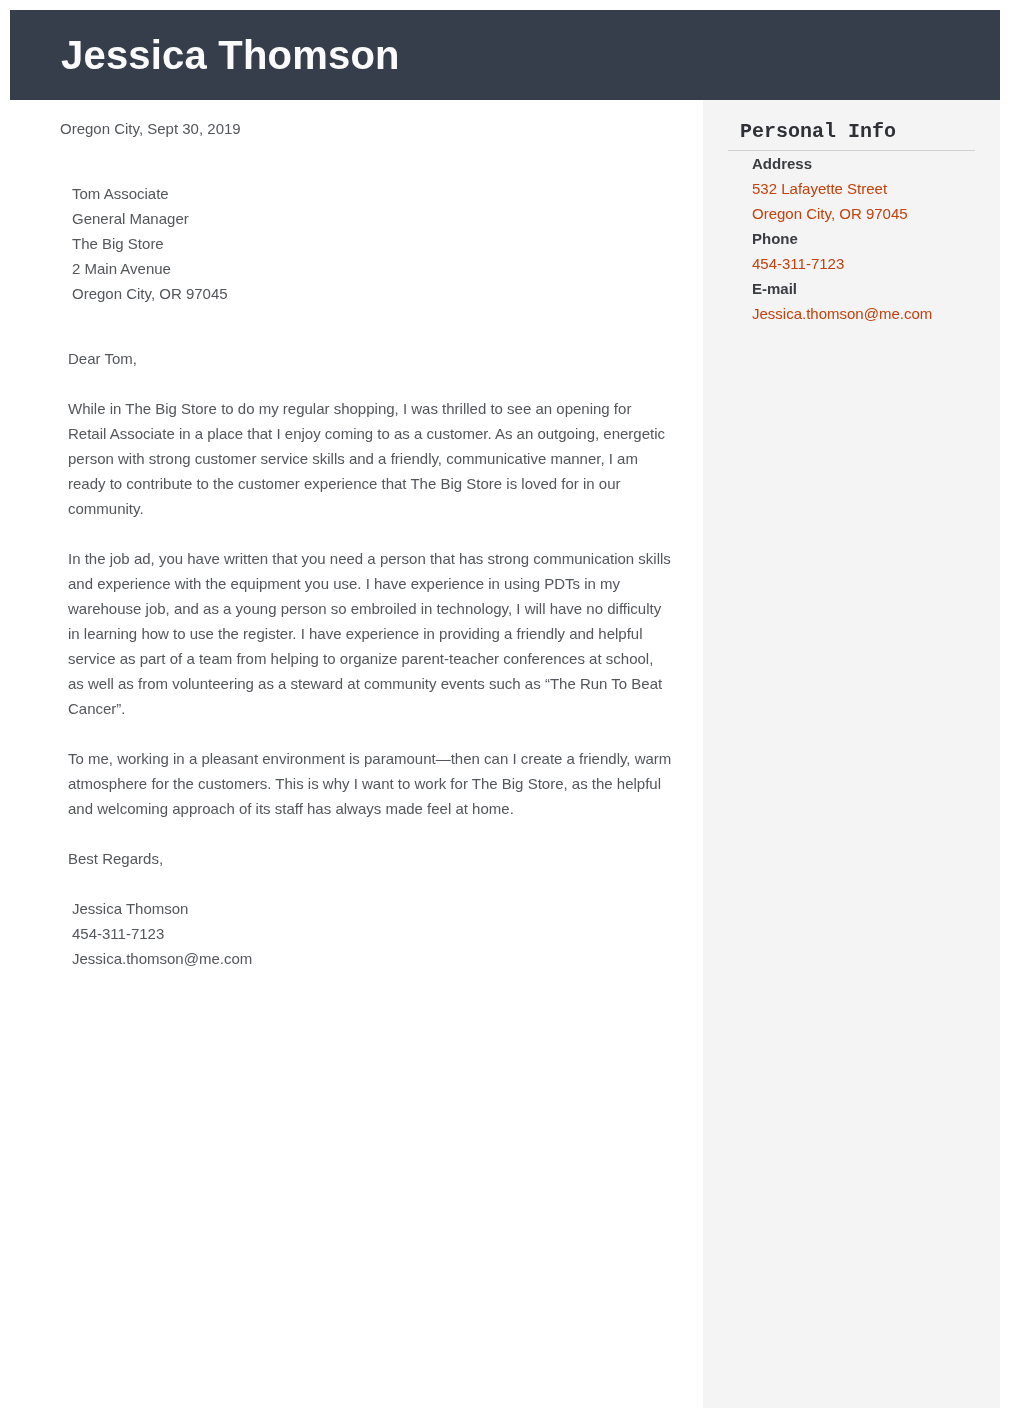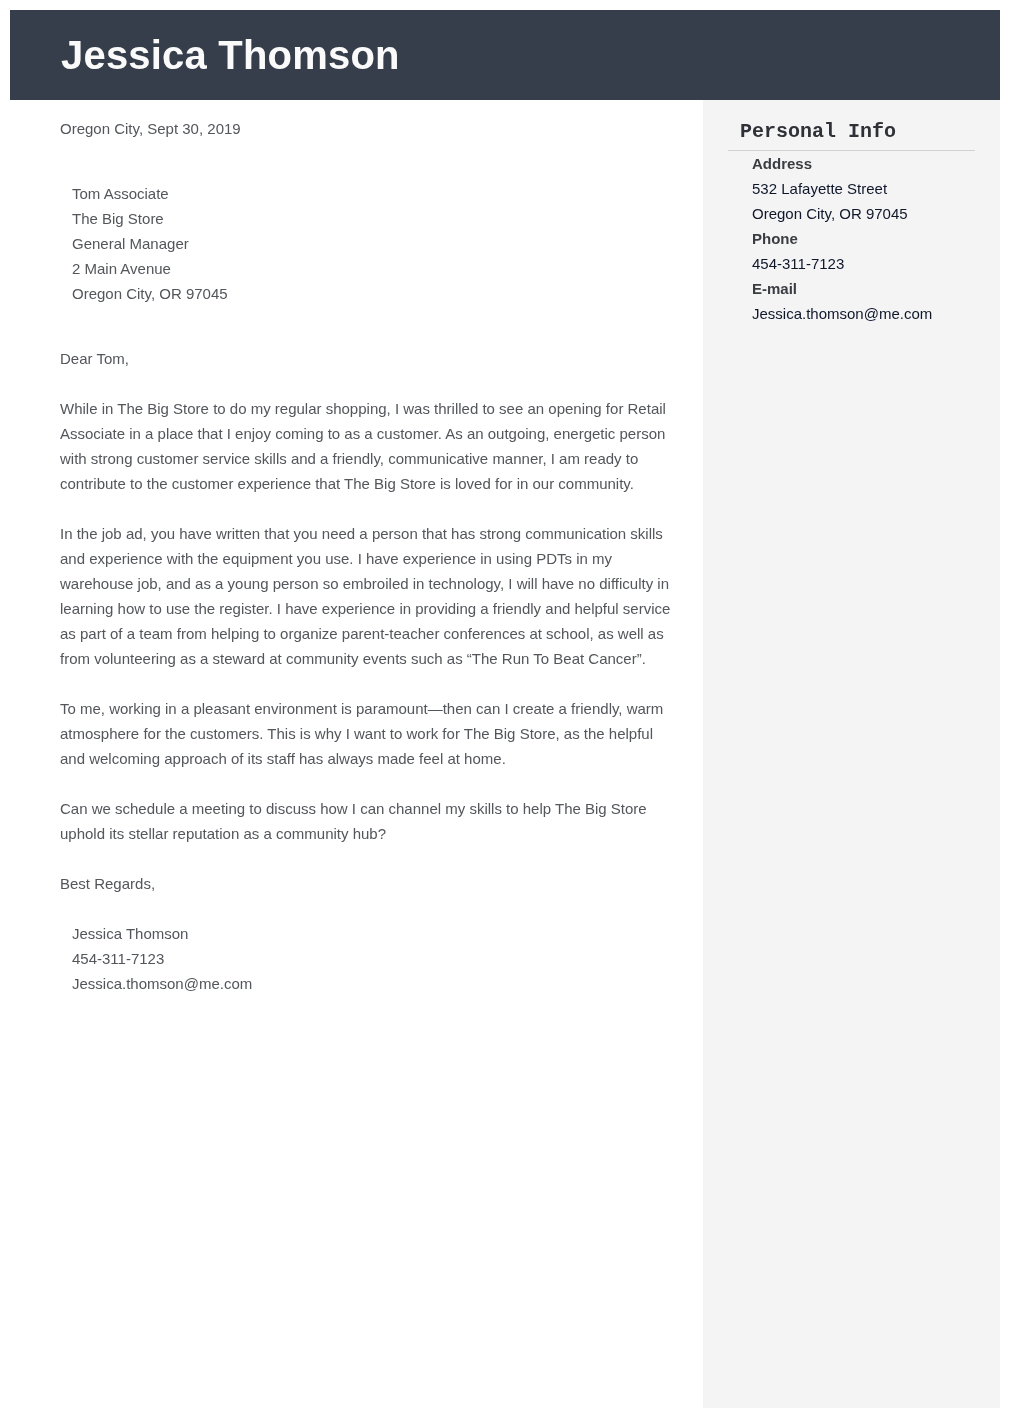--- a/index.html
+++ b/index.html
@@ -55,63 +55,62 @@
   .sb-section { }
   .sb-label {
     font-weight: 700;
     font-size: 15px;
     line-height: 25px;
     color: #3a3c41;
   }
   .sb-value {
     font-size: 15px;
     line-height: 25px;
-    color: #0f172a;
+    color: #c2410c;
   }
 
   
   .letter {
     position: absolute;
     left: 36px;
     top: 100px;
     width: 645px;
     font-size: 15px;
     line-height: 25px;
     color: #53565b;
   }
-  .letter p { margin: 25px 0; }
+  .letter p { margin: 25px 8px; }
   .letter p.date-line { margin: 16px 0 40px 0; }
   .recipient-block { margin: 0 0 40px 0; }
   .recipient-block div, .signature-block div { line-height: 25px; }
   .signature-block { margin: 25px 0; }
 </style>
 </head>
 <body>
 
 <div class="header-band">
   <h1>Jessica Thomson</h1>
 </div>
 
 <main class="letter">
   <p class="date-line">Oregon City, Sept 30, 2019</p>
 
   <div class="recipient-block">
     <div>Tom Associate</div>
+    <div>General Manager</div>
     <div>The Big Store</div>
-    <div>General Manager</div>
     <div>2 Main Avenue</div>
     <div>Oregon City, OR 97045</div>
   </div>
 
   <p>Dear Tom,</p>
 
   <p>While in The Big Store to do my regular shopping, I was thrilled to see an opening for Retail Associate in a place that I enjoy coming to as a customer. As an outgoing, energetic person with strong customer service skills and a friendly, communicative manner, I am ready to contribute to the customer experience that The Big Store is loved for in our community.</p>
   <p>In the job ad, you have written that you need a person that has strong communication skills and experience with the equipment you use. I have experience in using PDTs in my warehouse job, and as a young person so embroiled in technology, I will have no difficulty in learning how to use the register. I have experience in providing a friendly and helpful service as part of a team from helping to organize parent-teacher conferences at school, as well as from volunteering as a steward at community events such as “The Run To Beat Cancer”.</p>
   <p>To me, working in a pleasant environment is paramount—then can I create a friendly, warm atmosphere for the customers. This is why I want to work for The Big Store, as the helpful and welcoming approach of its staff has always made feel at home.</p>
-  <p>Can we schedule a meeting to discuss how I can channel my skills to help The Big Store uphold its stellar reputation as a community hub?</p>
 
   <p>Best Regards,</p>
 
   <div class="signature-block">
     <div>Jessica Thomson</div>
     <div>454-311-7123</div>
     <div>Jessica.thomson@me.com</div>
   </div>
 </main>
 

